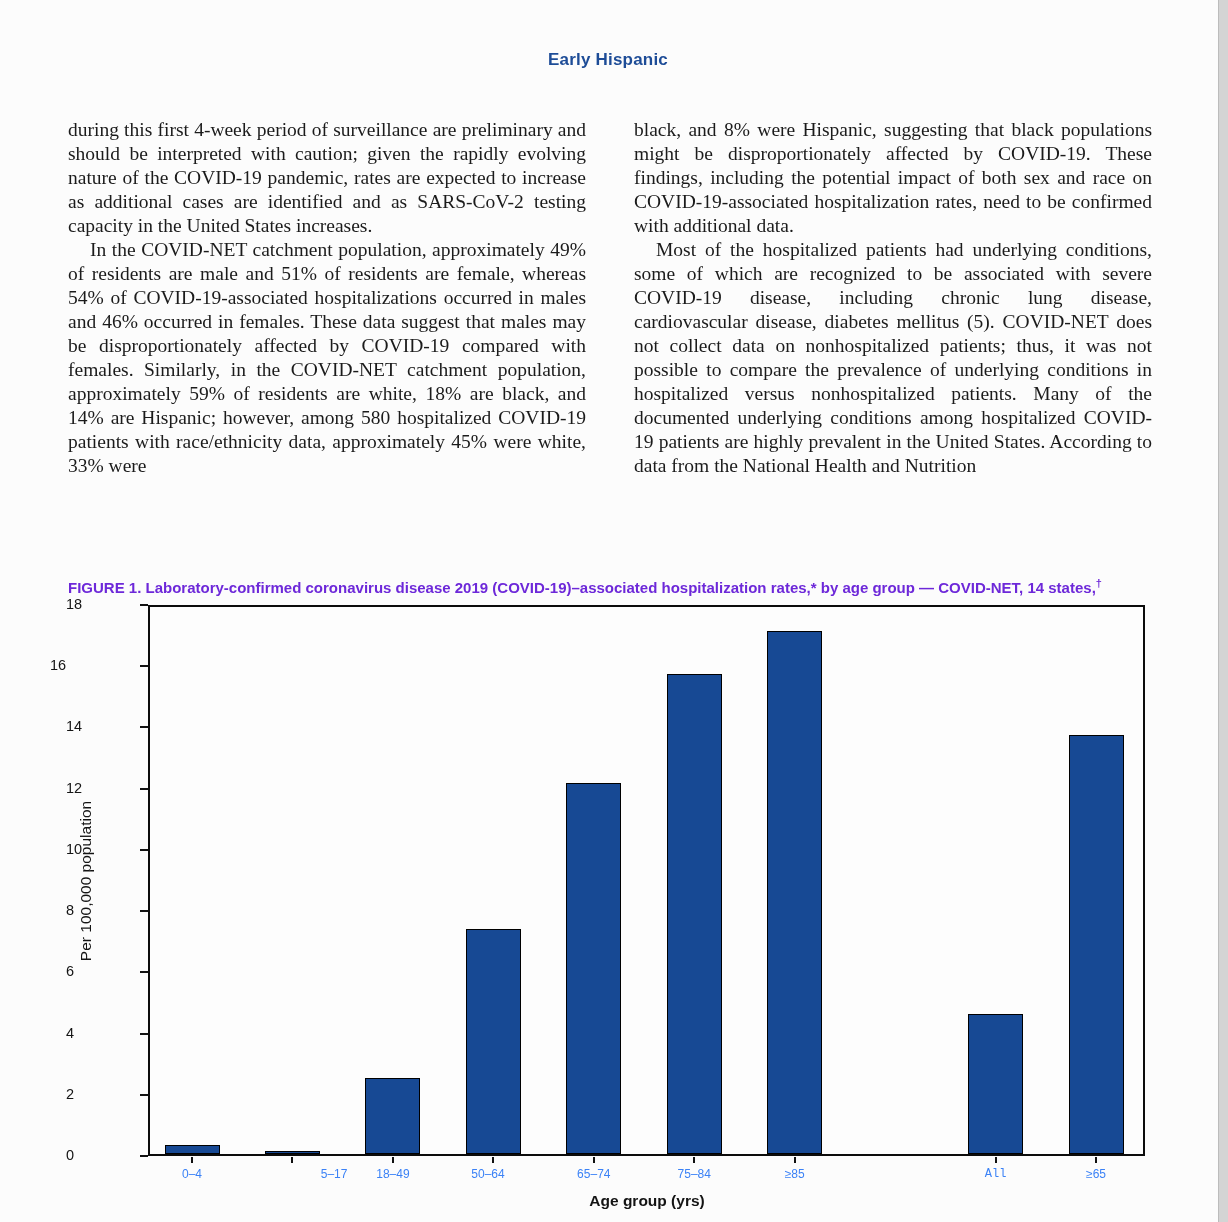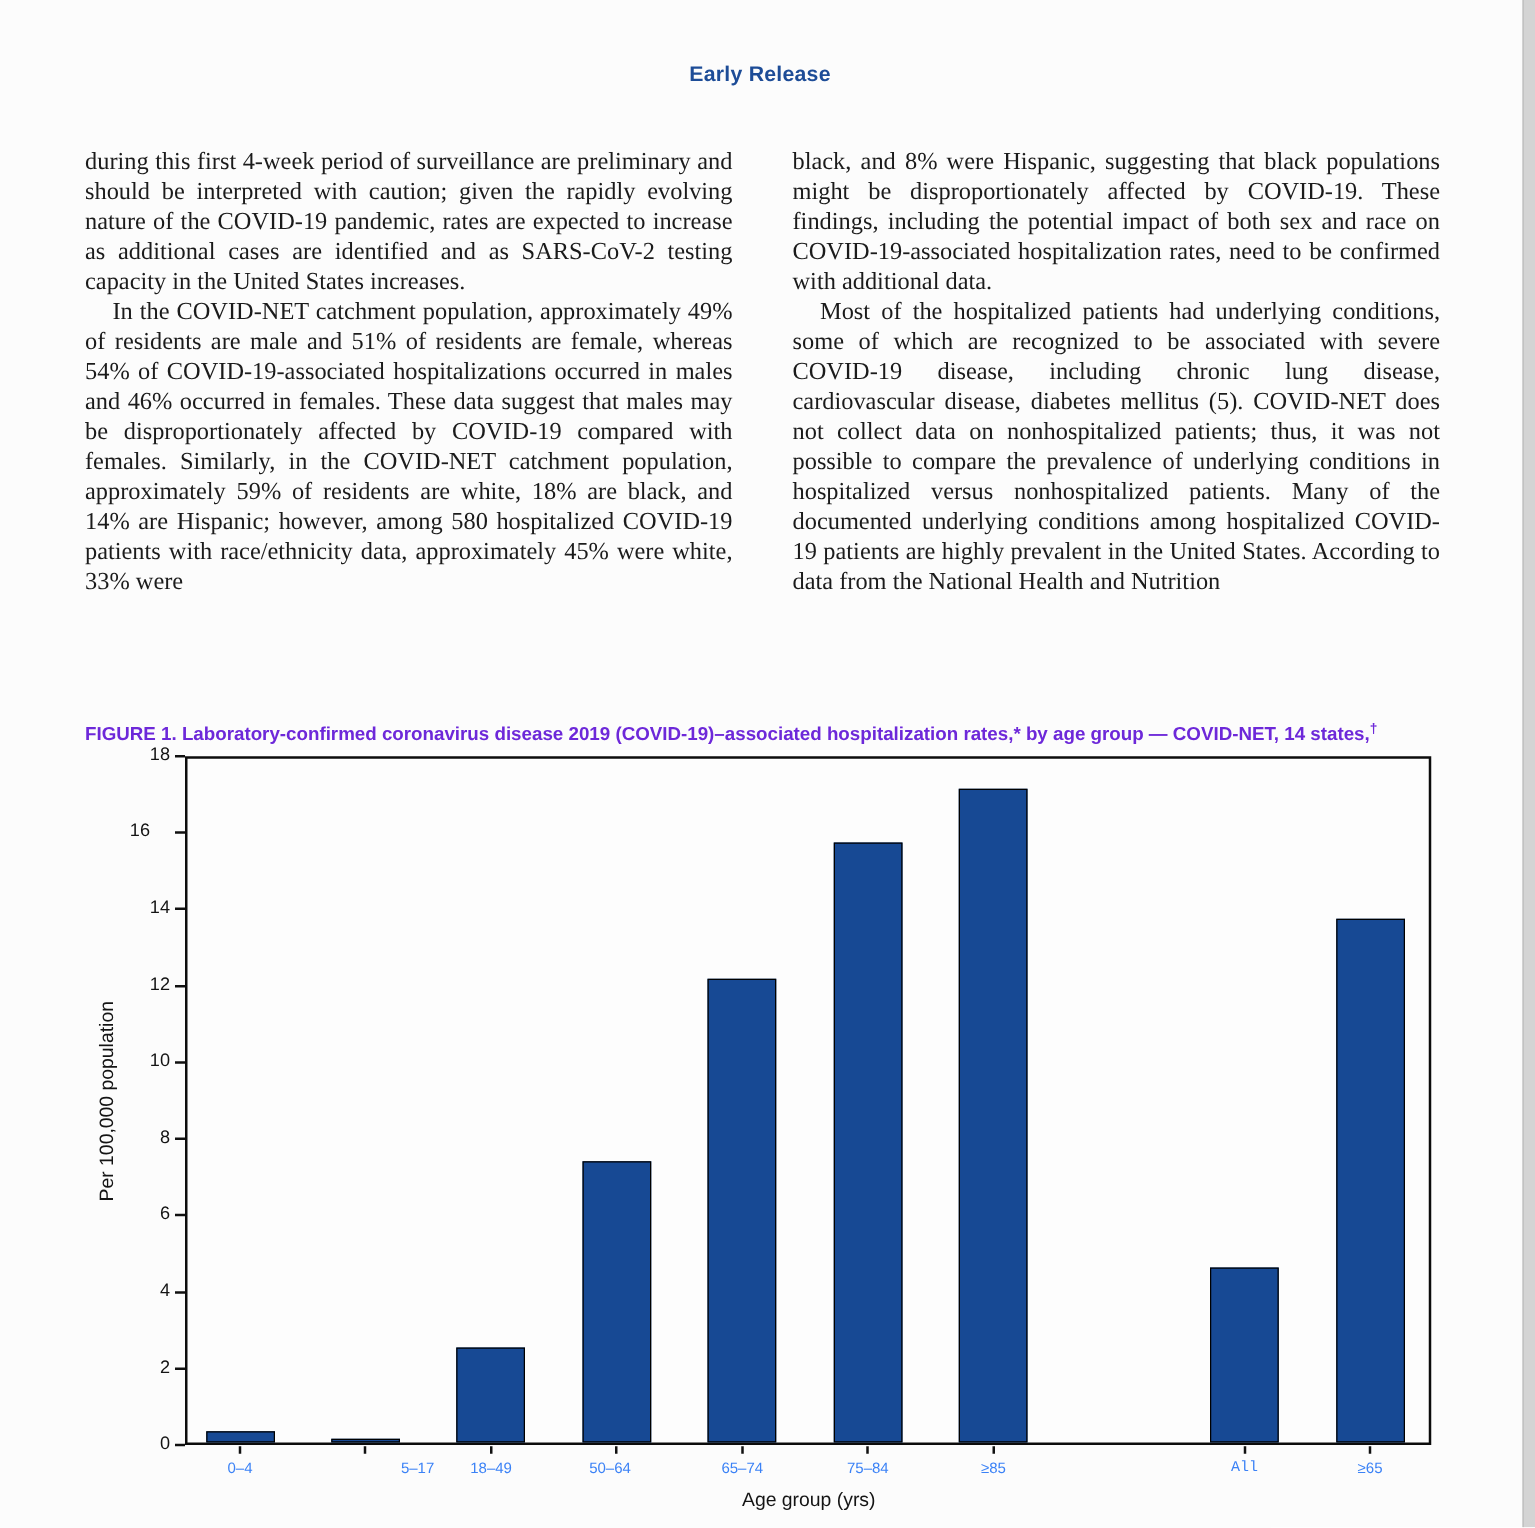--- a/index.html
+++ b/index.html
@@ -68,21 +68,20 @@
     position: absolute;
     bottom: 0;
     box-sizing: border-box;
     border: 1.5px solid #000000;
   }
   .y-tick-mark { position: absolute; width: 8px; height: 2px; background: #111; }
   .x-tick-mark { position: absolute; width: 2px; height: 6px; background: #111; }
   .y-tick-label {
     position: absolute;
     width: 70px;
-    text-align: right;
     font-size: 14.5px;
     color: #141414;
   }
   .x-tick-label {
     position: absolute;
     width: 110px;
     text-align: center;
     font-size: 12px;
     color: #3b82f6;
   }
@@ -94,31 +93,32 @@
     font-size: 15.5px;
     color: #141414;
   }
   .x-axis-title {
     position: absolute;
     left: 447px; top: 1192px;
     width: 400px;
     text-align: center;
     font-size: 15.5px;
     color: #141414;
+    font-weight: bold;
   }
 </style>
 </head>
 <body>
 
 <div class="page">
 
   <div class="page-edge-right"></div>
 
   <div class="header-banner">
-    <span>Early Release</span>
+    <span>Early Hispanic</span>
   </div>
 
   <div class="text-col col-left">
     <p class="noindent">during this first 4-week period of surveillance are preliminary and should be interpreted with caution; given the rapidly evolving nature of the COVID-19 pandemic, rates are expected to increase as additional cases are identified and as SARS-CoV-2 testing capacity in the United States increases.</p>
     <p class="indent">In the COVID-NET catchment population, approximately 49% of residents are male and 51% of residents are female, whereas 54% of COVID-19-associated hospitalizations occurred in males and 46% occurred in females. These data suggest that males may be disproportionately affected by COVID-19 compared with females. Similarly, in the COVID-NET catchment population, approximately 59% of residents are white, 18% are black, and 14% are Hispanic; however, among 580 hospitalized COVID-19 patients with race/ethnicity data, approximately 45% were white, 33% were</p>
   </div>
 
   <div class="text-col col-right">
     <p class="noindent">black, and 8% were Hispanic, suggesting that black populations might be disproportionately affected by COVID-19. These findings, including the potential impact of both sex and race on COVID-19-associated hospitalization rates, need to be confirmed with additional data.</p>
     <p class="indent">Most of the hospitalized patients had underlying conditions, some of which are recognized to be associated with severe COVID-19 disease, including chronic lung disease, cardiovascular disease, diabetes mellitus (5). COVID-NET does not collect data on nonhospitalized patients; thus, it was not possible to compare the prevalence of underlying conditions in hospitalized versus nonhospitalized patients. Many of the documented underlying conditions among hospitalized COVID-19 patients are highly prevalent in the United States. According to data from the National Health and Nutrition</p>

